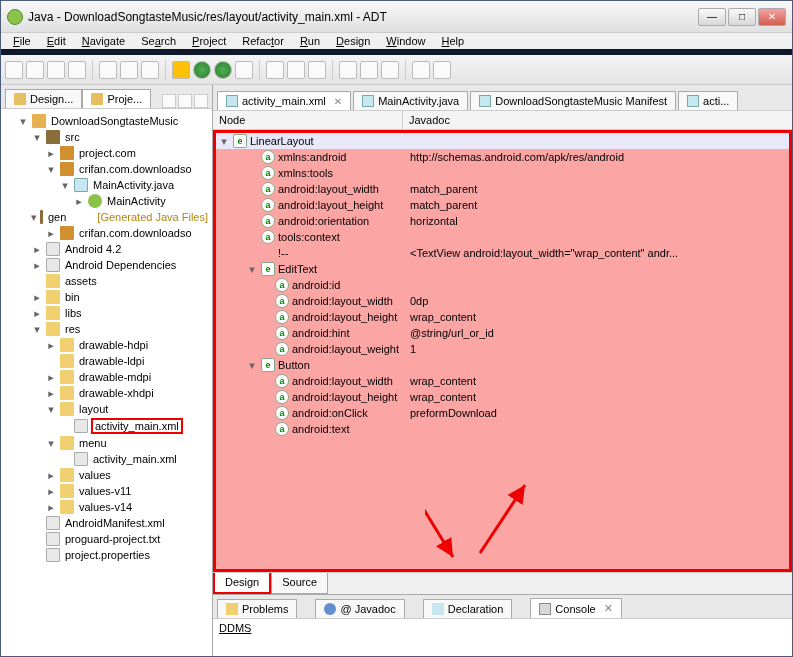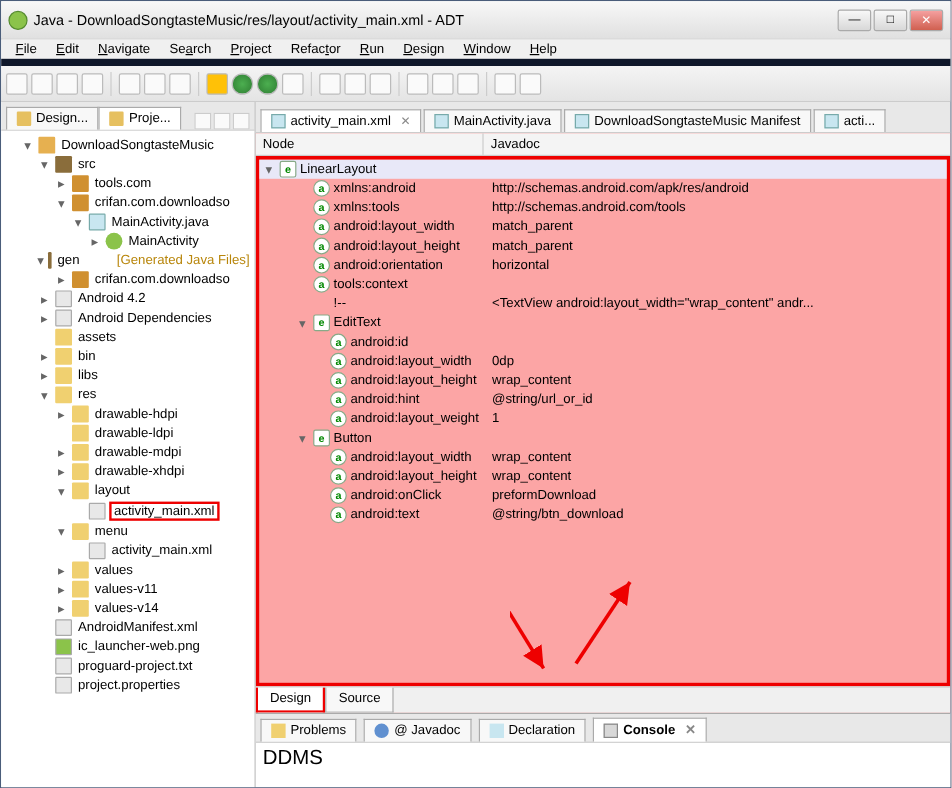--- a/index.html
+++ b/index.html
@@ -63,28 +63,28 @@
 .xr .ico{width:14px;height:14px;margin:0 3px;border-radius:2px;display:flex;align-items:center;justify-content:center;font-size:9px;font-weight:bold;}
 .xr .ico.e{background:#fff;border:1px solid #8a8;color:#080;}
 .xr .ico.a{background:#fff;border:1px solid #8a8;color:#080;border-radius:50%;}
 .xr .ico.c{color:#888;}
 .xr.d0 .c1{padding-left:2px;} .xr.d1 .c1{padding-left:30px;} .xr.d2 .c1{padding-left:44px;}
 .designtabs{height:22px;display:flex;border-top:1px solid #ccc;background:#f0f0f0;}
 .dtab{padding:3px 10px;border:1px solid #aaa;border-top:none;background:#f8f8f8;font-size:11px;}
 .dtab.active{background:#fff;border:2px solid #e00;border-top:none;}
 .bottom{height:62px;border-top:1px solid #aaa;display:flex;flex-direction:column;background:#fff;}
 .btabs{height:24px;display:flex;align-items:flex-end;padding:2px 4px 0;background:#e8e8e8;border-bottom:1px solid #ccc;}
-.btab{padding:3px 8px;border:1px solid #aaa;background:#f8f8f8;border-bottom:none;margin-right:6px;font-size:11px;display:flex;align-items:center;gap:4px;}
-.btab.active{background:#fff;font-weight:bold;}
+.btab{padding:3px 8px;border:1px solid #aaa;background:#f8f8f8;border-bottom:none;margin-right:18px;font-size:11px;display:flex;align-items:center;gap:4px;}
+.btab.active{background:#fff;}
 .btab .ico{width:12px;height:12px;}
 .btab .ico.prob{background:#f0d070;}
 .btab .ico.jdoc{background:#6090d0;border-radius:50%;}
 .btab .ico.decl{background:#c8e6f0;}
 .btab .ico.cons{background:#d8d8d8;border:1px solid #888;}
-.bcontent{flex:1;padding:3px 6px;font-size:17px;}
+.bcontent{flex:1;padding:3px 6px;font-size:11px;text-decoration:underline;}
 svg.arrows{position:absolute;left:212px;top:0;pointer-events:none;}
 </style>
 </head>
 <body>
 
 <div class="window">
   <div class="titlebar">
     <span class="icon"></span>
     <span class="title">Java - DownloadSongtasteMusic/res/layout/activity_main.xml - ADT</span>
     <div class="winbtns">
@@ -158,21 +158,21 @@
             <span class="lbl">DownloadSongtasteMusic</span>
           </div>
         <div class="tn i2">
             <span class="arr">▾</span>
             <span class="ico src"></span>
             <span class="lbl">src</span>
           </div>
         <div class="tn i3">
             <span class="arr">▸</span>
             <span class="ico pkg"></span>
-            <span class="lbl">tools.com</span>
+            <span class="lbl">project.com</span>
           </div>
         <div class="tn i3">
             <span class="arr">▾</span>
             <span class="ico pkg"></span>
             <span class="lbl">crifan.com.downloadso</span>
           </div>
         <div class="tn i4">
             <span class="arr">▾</span>
             <span class="ico java"></span>
             <span class="lbl">MainActivity.java</span>
@@ -274,25 +274,20 @@
           </div>
         <div class="tn i3">
             <span class="arr">▸</span>
             <span class="ico folder"></span>
             <span class="lbl">values-v14</span>
           </div>
         <div class="tn i2">
             <span class="arr"></span>
             <span class="ico file"></span>
             <span class="lbl">AndroidManifest.xml</span>
-          </div>
-        <div class="tn i2">
-            <span class="arr"></span>
-            <span class="ico file" style="background:#8BC34A"></span>
-            <span class="lbl">ic_launcher-web.png</span>
           </div>
         <div class="tn i2">
             <span class="arr"></span>
             <span class="ico file"></span>
             <span class="lbl">proguard-project.txt</span>
           </div>
         <div class="tn i2">
             <span class="arr"></span>
             <span class="ico file"></span>
             <span class="lbl">project.properties</span>
@@ -342,21 +337,20 @@
                 <span>xmlns:android</span>
               </div>
               <div class="c2">http://schemas.android.com/apk/res/android</div>
             </div>
             <div class="xr d1">
               <div class="c1">
                 <span class="arr"></span>
                 <span class="ico a">a</span>
                 <span>xmlns:tools</span>
               </div>
-              <div class="c2">http://schemas.android.com/tools</div>
             </div>
             <div class="xr d1">
               <div class="c1">
                 <span class="arr"></span>
                 <span class="ico a">a</span>
                 <span>android:layout_width</span>
               </div>
               <div class="c2">match_parent</div>
             </div>
             <div class="xr d1">
@@ -468,21 +462,20 @@
                 <span>android:onClick</span>
               </div>
               <div class="c2">preformDownload</div>
             </div>
             <div class="xr d2">
               <div class="c1">
                 <span class="arr"></span>
                 <span class="ico a">a</span>
                 <span>android:text</span>
               </div>
-              <div class="c2">@string/btn_download</div>
             </div>
           </div>
         <div class="designtabs">
           <div class="dtab active">Design</div>
           <div class="dtab">Source</div>
         </div>
       </div>
 
       <div class="bottom">
         <div class="btabs">

